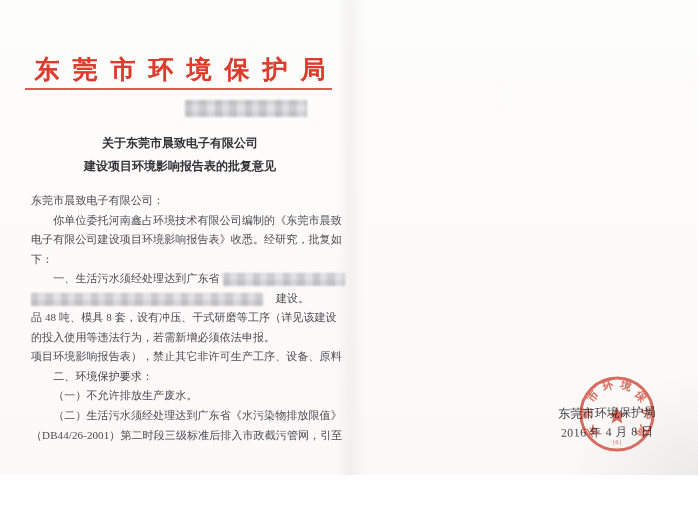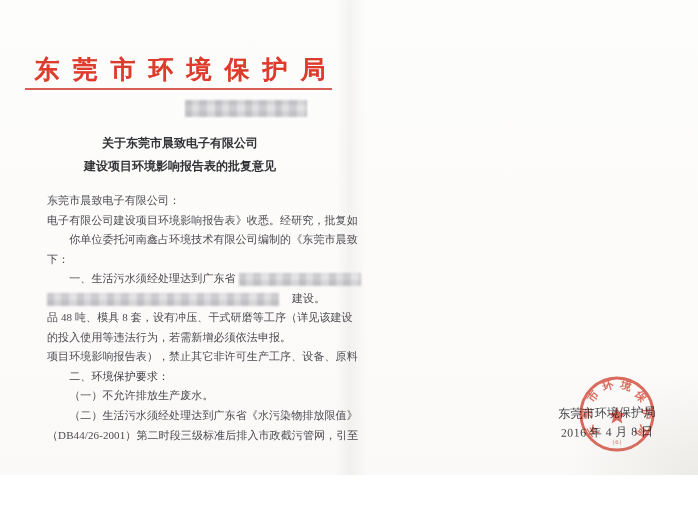--- a/index.html
+++ b/index.html
@@ -39,21 +39,21 @@
   .doc-no{position:absolute;left:185px;top:100px;width:122px;height:17px;}
   .redact-inline{display:inline-block;height:13px;vertical-align:middle;}
 
   .title{
     position:absolute;left:20px;top:132px;width:320px;text-align:center;
     font-weight:bold;font-size:12px;line-height:22.5px;color:#323236;white-space:nowrap;
   }
 
   .bodytext{position:absolute;font-size:11px;line-height:19.55px;color:#4a4a50;}
   .bodytext .line{white-space:nowrap;height:19.55px;}
-  .left-body{left:31px;top:191px;width:312px;letter-spacing:.1px;margin-left:16px;}
+  .left-body{left:31px;top:191px;width:312px;letter-spacing:.1px;}
   .line.bold{font-weight:normal;color:#3c3c42;}
 
   .signature{position:absolute;left:548px;top:404px;width:118px;text-align:center;
     font-size:12.2px;line-height:19px;color:#3f3f45;white-space:nowrap;transform:rotate(-1deg);}
   .signature .date{font-size:11.8px;letter-spacing:.5px;}
 
   .seal{position:absolute;left:576px;top:373px;width:82px;height:82px;mix-blend-mode:multiply;opacity:.88;}
   .seal .ring{fill:none;stroke:#d9584a;stroke-width:3.6;}
   .seal text{font-size:13.5px;font-weight:bold;fill:#d9584a;
     font-family:"Liberation Serif","DejaVu Serif",serif;}
@@ -78,22 +78,22 @@
     <div class="title">
       <div>关于东莞市晨致电子有限公司</div>
       <div>建设项目环境影响报告表的批复意见</div>
     </div>
 
     <div class="bodytext left-body">
       <div class="line">东莞市晨致电子有限公司：</div>
 
       <div>
 
-      <div class="line">电子有限公司建设项目环境影响报告表》收悉。经研究，批复如</div>
-          <div class="line">　　你单位委托河南鑫占环境技术有限公司编制的《东莞市晨致</div>
+      <div class="line">　　你单位委托河南鑫占环境技术有限公司编制的《东莞市晨致</div>
+          <div class="line">电子有限公司建设项目环境影响报告表》收悉。经研究，批复如</div>
           <div class="line">下：</div>
         </div>
 
       <div class="line">
         <span>　　一、生活污水须经处理达到广东省</span><span class="redact redact-inline" style="width:122px;margin-left:3px;"></span>
       </div>
       <div class="line">
         <span class="redact redact-inline" style="width:232px;margin-right:13px;"></span><span>建设。</span>
       </div>
 

